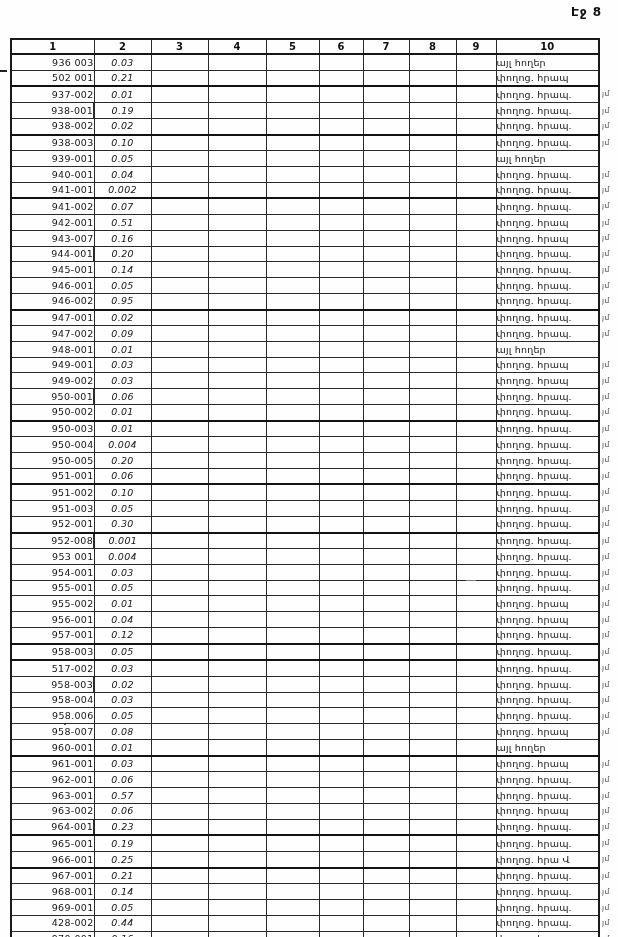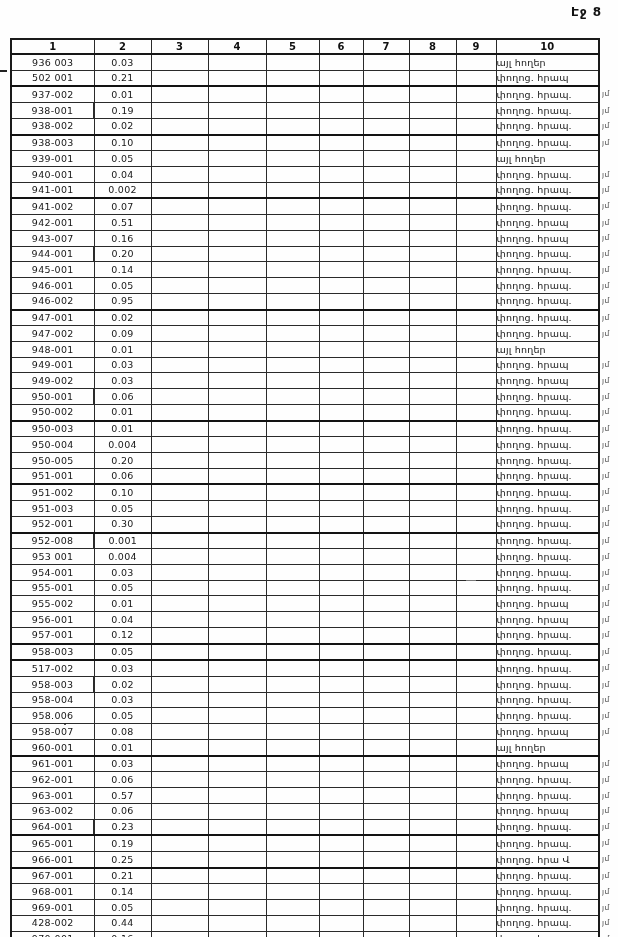--- a/index.html
+++ b/index.html
@@ -41,22 +41,22 @@
     background: transparent;
   }
   table.grid thead th {
     font-size: 10px;
     font-weight: bold;
     text-align: center;
     border-bottom: 2px solid #161616;
     height: 13px;
     color: #101010;
   }
-  td.c-id { text-align: center; padding-left: 3px; letter-spacing: 0.3px; }
-  td.c-val { text-align: center; letter-spacing: 0.3px; }
+  td.c-id { text-align: right; padding-left: 3px; letter-spacing: 0.3px; }
+  td.c-val { text-align: center; letter-spacing: 0.3px; font-style: italic; }
   td.c-use { text-align: left; padding-left: 3px; font-size: 9px; letter-spacing: 0.2px; }
   tr.hb td { border-bottom-width: 2px; border-bottom-color: #121212; }
   tr.hv td.c-id { border-right-width: 2px; }
   .frag {
     position: absolute;
     left: 602px;
     width: 16px;
     font-size: 7.5px;
     color: #4a4a4a;
     letter-spacing: 0.5px;

